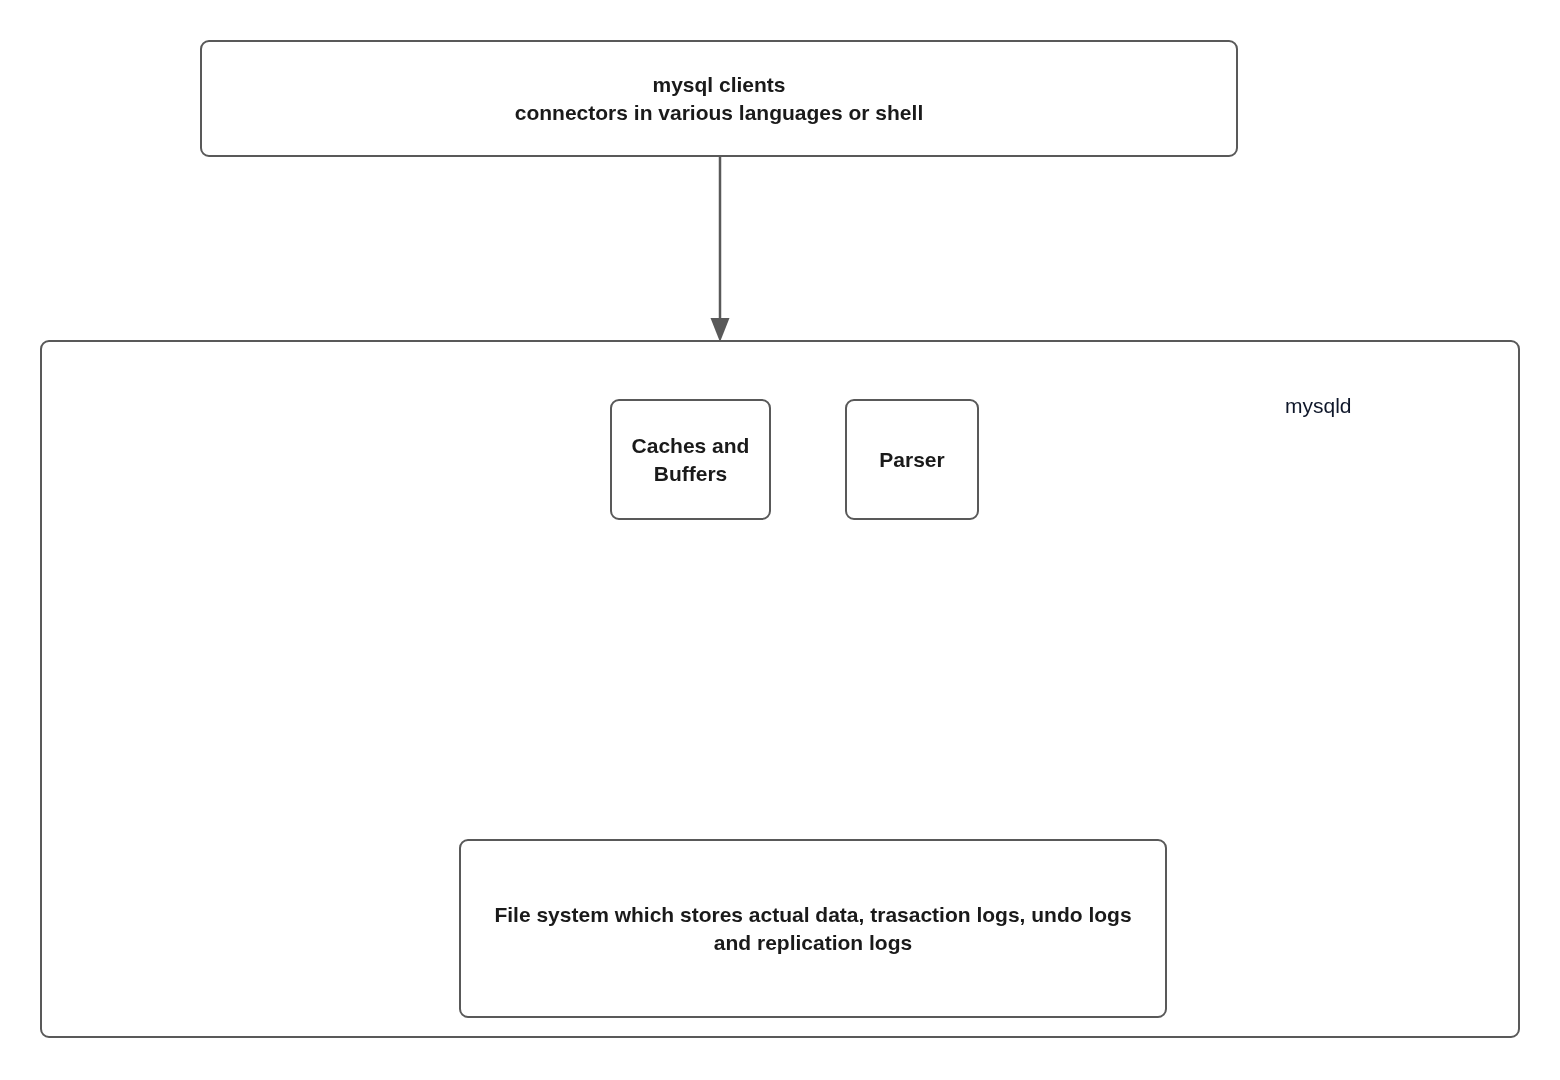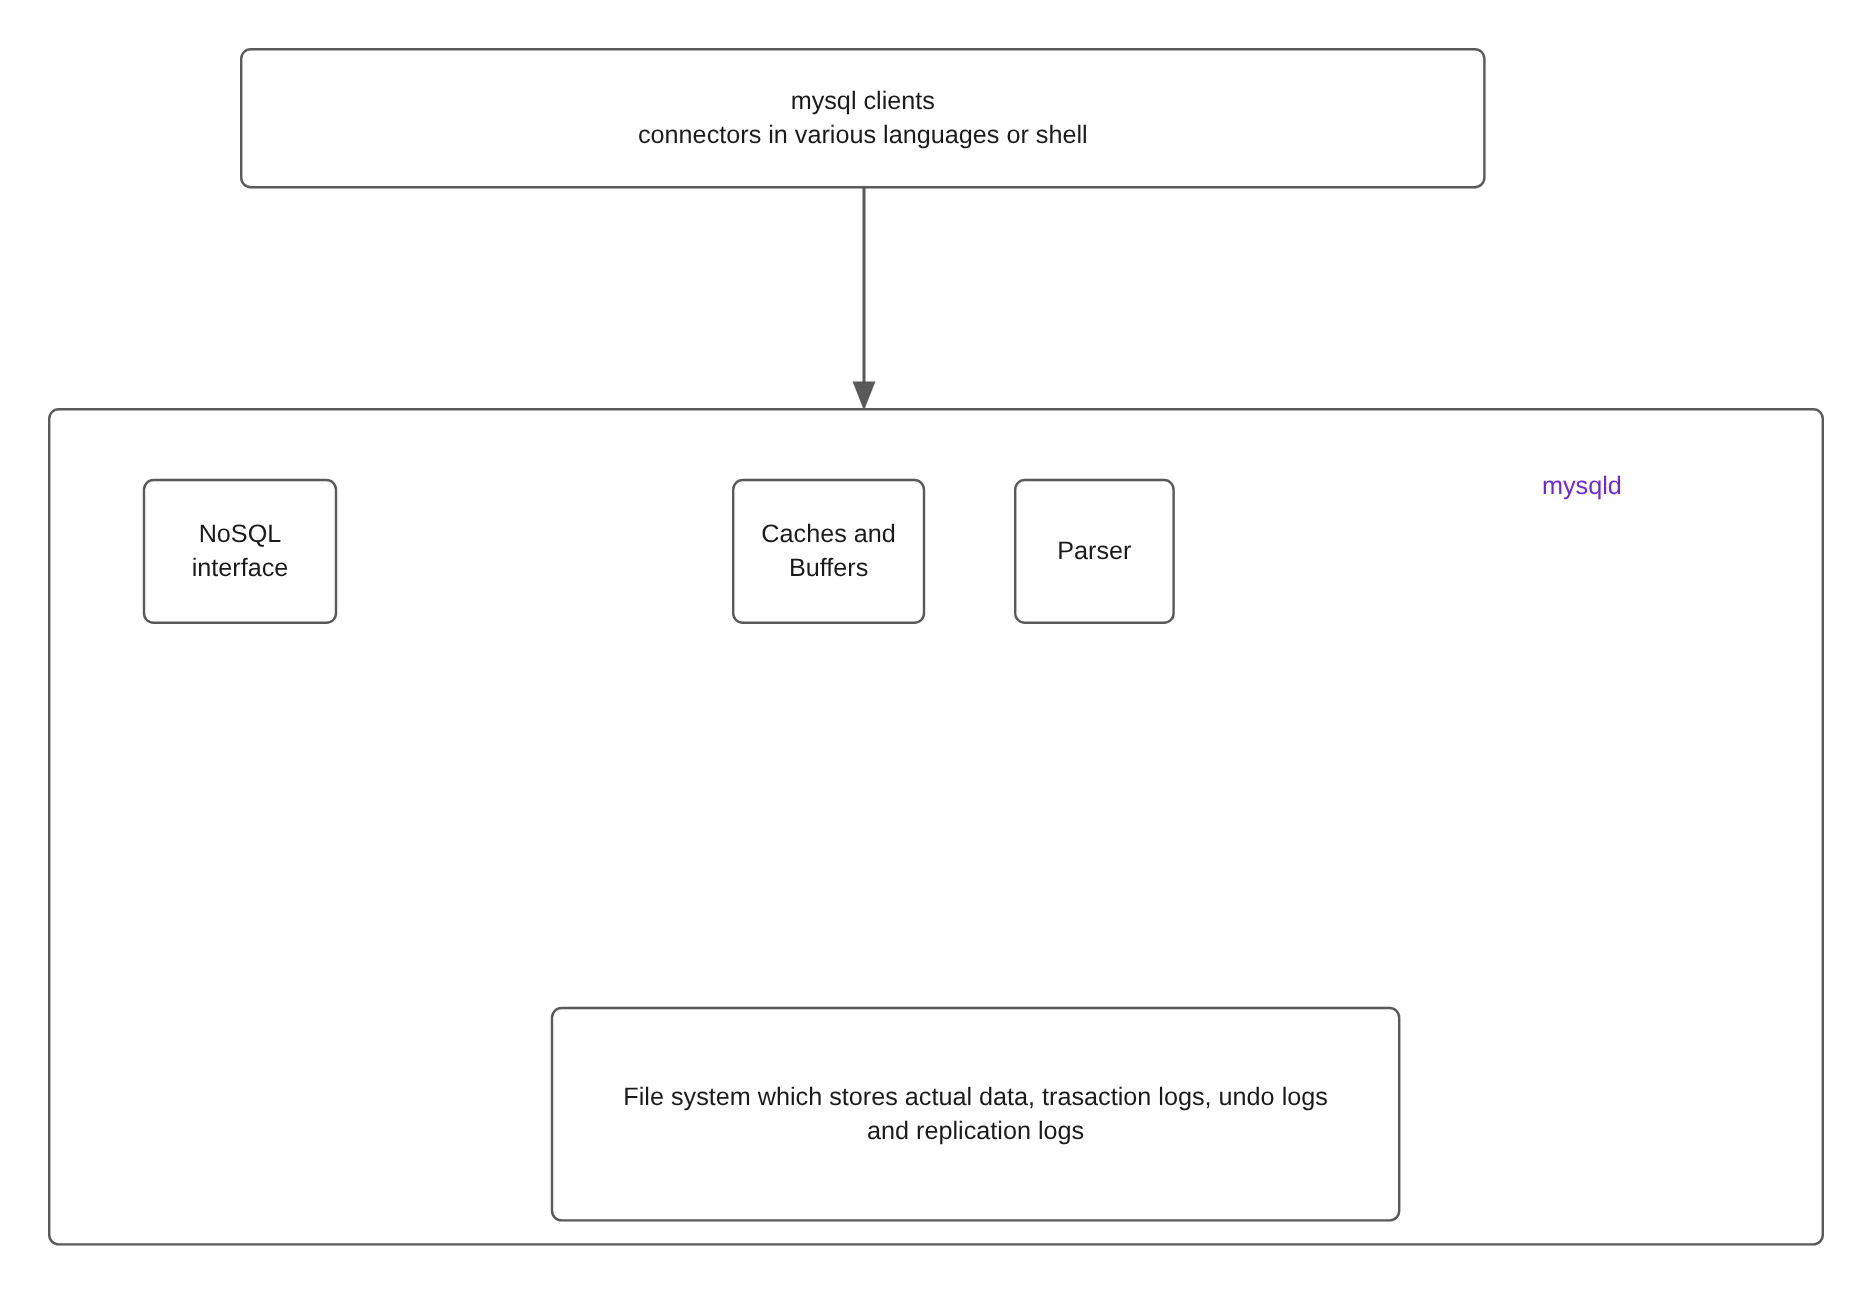--- a/index.html
+++ b/index.html
@@ -28,20 +28,21 @@
     justify-content: center;
     text-align: center;
   }
   .node-label {
     font-size: 21px;
     line-height: 1.32;
     color: #1a1a1a;
     font-family: "Liberation Sans", sans-serif;
     white-space: pre-line;
     padding: 0 8px;
+    font-weight: bold;
   }
   
   #clients-box {
     left: 200px;
     top: 40px;
     width: 1038px;
     height: 117px;
   }
   
   #mysqld-container {
@@ -49,21 +50,21 @@
     top: 340px;
     width: 1480px;
     height: 698px;
     display: block;
   }
   #mysqld-title {
     position: absolute;
     left: 1285px;
     top: 394px;
     font-size: 21px;
-    color: #6d28d9;
+    color: #0f172a;
     font-family: "Liberation Sans", sans-serif;
     white-space: nowrap;
   }
   
   .component-box {
     top: 399px;
     height: 121px;
   }
   #node-nosql     { left: 119px;  width: 162px; }
   #node-sql       { left: 380px;  width: 161px; }
@@ -105,24 +106,20 @@
 
   <svg id="connector-arrow" viewBox="0 0 60 200" width="60" height="200">
     <line x1="30" y1="6" x2="30" y2="172" stroke="#595959" stroke-width="2.5"></line>
     <polygon points="30,192 20.5,168 39.5,168" fill="#595959"></polygon>
   </svg>
 
   <div class="node" id="mysqld-container"></div>
 
   <div id="mysqld-title">mysqld</div>
 
-  <div class="node component-box" id="node-nosql">
-    <span class="node-label">NoSQL
-interface</span>
-  </div>
 
 
   <div class="node component-box" id="node-caches">
     <span class="node-label">Caches and
 Buffers</span>
   </div>
 
   <div class="node component-box" id="node-parser">
     <span class="node-label">Parser</span>
   </div>

